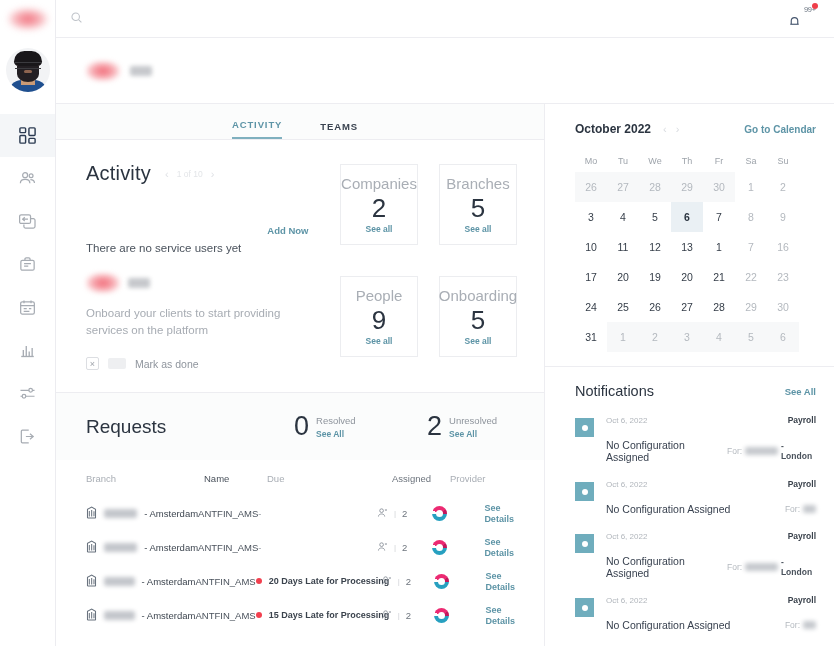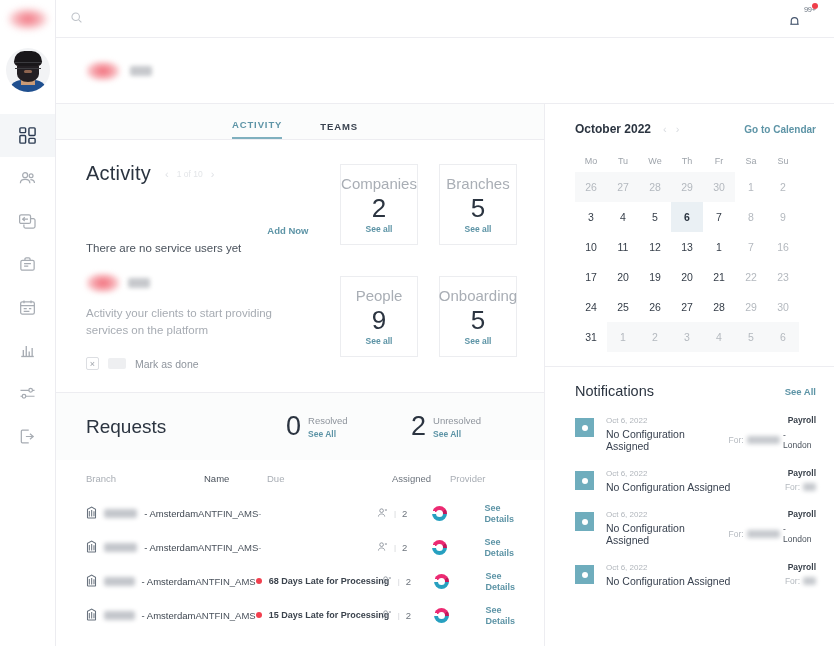--- a/index.html
+++ b/index.html
@@ -138,21 +138,21 @@
     cursor: pointer;
   }
   .stat-label { font-size: 15px; color: #a9aeb5; }
   .stat-value { font-size: 26px; color: #2b3440; font-weight: normal; line-height: 28px; }
   .stat-link { font-size: 8.5px; color: #5d94a6; font-weight: bold; }
 
   
   .requests-hdr {
     margin-top: 22px; border-top: 1px solid #ededf1;
     background: #fbfcfc;
-    height: 68px; display: flex; align-items: center; padding-left: 30px; gap: 8px;
+    height: 68px; display: flex; align-items: center; padding-left: 30px; gap: 16px;
     flex: 0 0 68px;
   }
   .req-title { font-size: 19px; color: #2b3440; width: 192px; }
   .req-stat { display: flex; align-items: flex-start; gap: 7px; width: 117px; }
   .req-num { font-size: 27px; line-height: 27px; color: #2b3440; font-weight: normal; }
   .req-meta { display: flex; flex-direction: column; gap: 3px; padding-top: 2px; }
   .req-meta-label { font-size: 9.5px; color: #8e949c; }
   .req-meta-link { font-size: 8.5px; color: #5d94a6; font-weight: bold; cursor: pointer; }
 
   
@@ -200,26 +200,26 @@
   .notif-top { display: flex; align-items: center; }
   .notif-title { font-size: 14.5px; color: #2b3440; }
   .notif-seeall { margin-left: auto; font-size: 9.5px; color: #5d94a6; font-weight: bold; cursor: pointer; }
   .notif-item { display: flex; gap: 12px; margin-top: 16px; align-items: flex-start; cursor: pointer; }
   .notif-sq { width: 19px; height: 19px; background: #6fadbd; flex: 0 0 19px; display:flex; align-items:center; justify-content:center; margin-top: 3px; }
   .notif-sq i { width: 6px; height: 6px; border-radius: 50%; background: #fff; display: block; }
   .notif-body { flex: 1 1 auto; min-width: 0; }
   .notif-r1 { display: flex; align-items: center; }
   .notif-date { font-size: 8px; color: #b1b6bc; }
   .notif-kind { margin-left: auto; font-size: 8.5px; font-weight: bold; color: #3b434d; }
-  .notif-r2 { display: flex; align-items: center; margin-top: 3px; }
+  .notif-r2 { display: flex; align-items: center; margin-top: 14px; }
   .notif-msg { font-size: 10.5px; color: #394250; }
   .notif-for { margin-left: auto; display: flex; align-items: center; gap: 3px; font-size: 8.5px; color: #b4b9bf; }
   .notif-for .blur-sm { width: 34px; height: 8px; border-radius: 2px; background: #c6c9ce; filter: blur(2px); }
   .notif-for .blur-xs { width: 13px; height: 8px; border-radius: 2px; background: #c6c9ce; filter: blur(2px); }
-  .notif-city { color: #4a525c; font-size: 8.5px; }
+  .notif-city { color: #4a525c; font-size: 8.5px; font-weight: bold; }
 </style>
 </head>
 <body>
 
 <div id="app">
 
   <div class="sidebar">
     <div class="brand-logo"></div>
 
     <div class="avatar">
@@ -363,21 +363,21 @@
             <div class="act-sub-row">
               <div class="act-sub">There are no service users yet</div>
               <div class="add-now">Add Now</div>
             </div>
 
             <div class="blurred-brand">
               <div class="co-logo"></div>
               <div class="co-name"></div>
             </div>
 
-            <div class="act-desc">Activity your clients to start providing services on the platform</div>
+            <div class="act-desc">Onboard your clients to start providing services on the platform</div>
 
             <div class="mark-row">
               <div class="cbx">×</div>
               <div class="cbx-ghost"></div>
               <div class="mark-label">Mark as done</div>
             </div>
           </div>
 
           <div class="stats">
             <div class="stat-card">
@@ -509,21 +509,21 @@
                     <path d="M1.6 13h9"></path>
                   <path d="M3.6 5.4v6M6.2 4.4v7M8.7 5.6v5.6"></path>
                 </svg>
               </span>
               <span class="br-blur"></span>
               <span class="br-city">- Amsterdam</span>
             </div>
             <div class="c-name">ANTFIN_AMS</div>
             <div class="c-due">
               <span class="due-dot"></span>
-              <span class="due-text">68 Days Late for Processing</span>
+              <span class="due-text">20 Days Late for Processing</span>
             </div>
             <div class="c-assigned">
               <span>
                 <svg width="11" height="11" viewBox="0 0 12 12" fill="none" stroke="#8c939b" stroke-width="1">
                   <circle cx="5" cy="4" r="2"></circle>
                     <path d="M1.6 10.4c0-1.8 1.5-2.8 3.4-2.8s3.4 1 3.4 2.8"></path>
                   <path d="M9 2.6l1.4 1.4M10.4 2.6 9 4"></path>
                 </svg>
               </span>
               <span class="sep">|</span>

